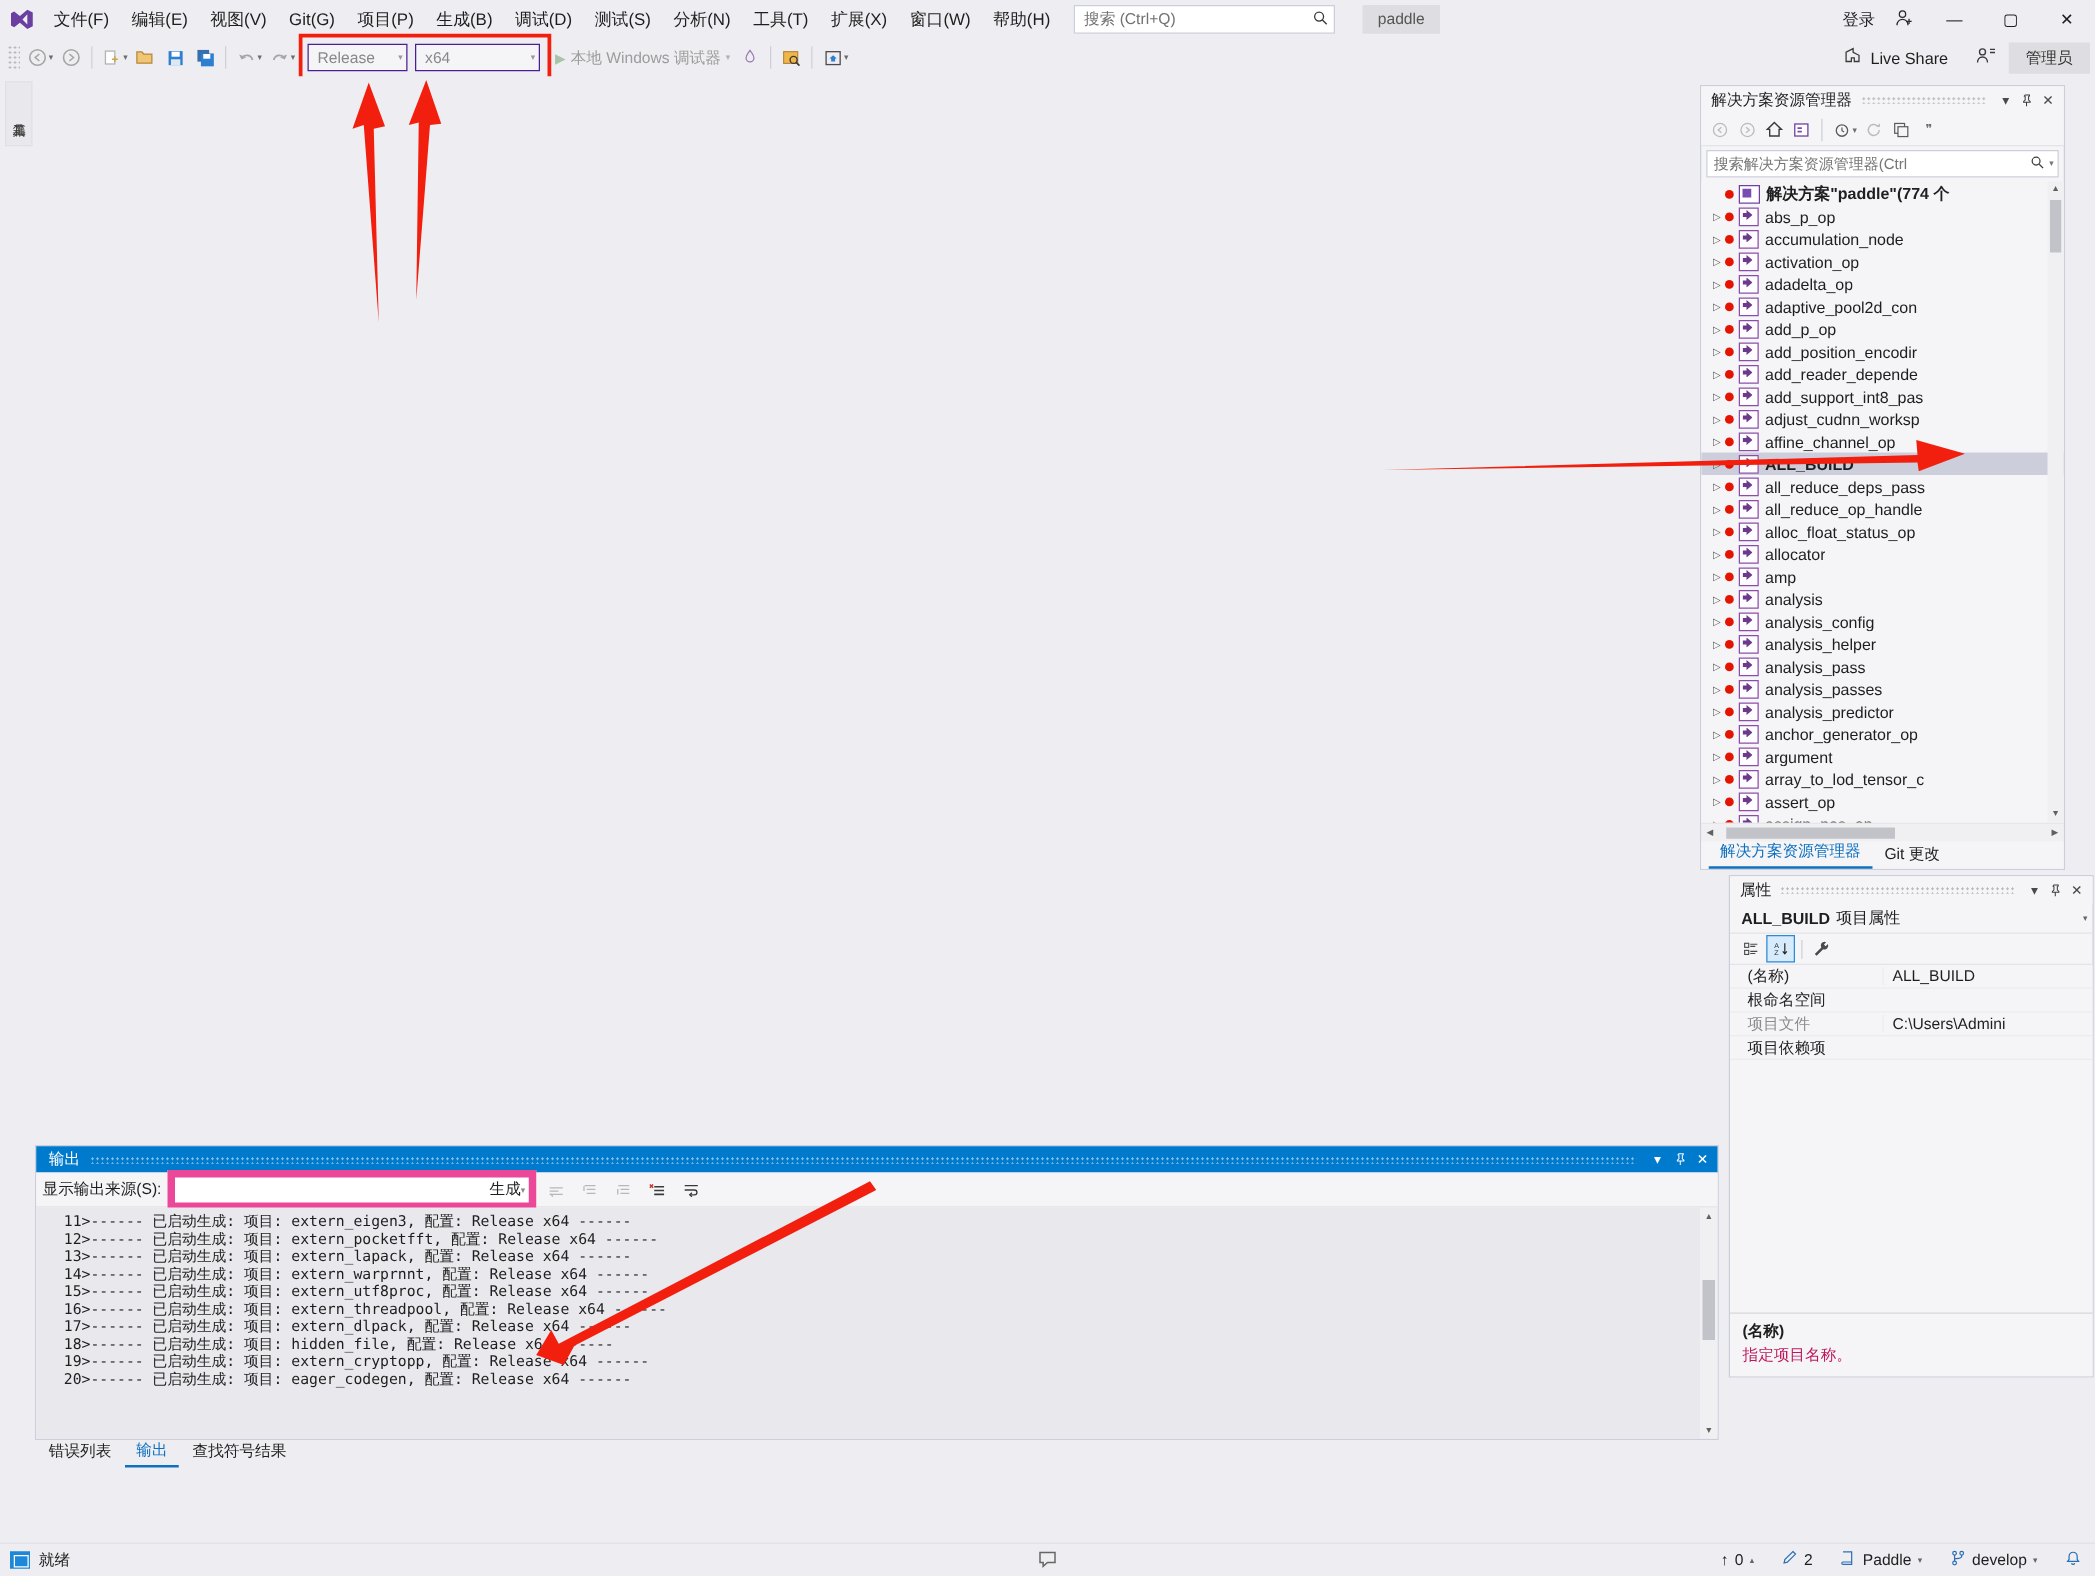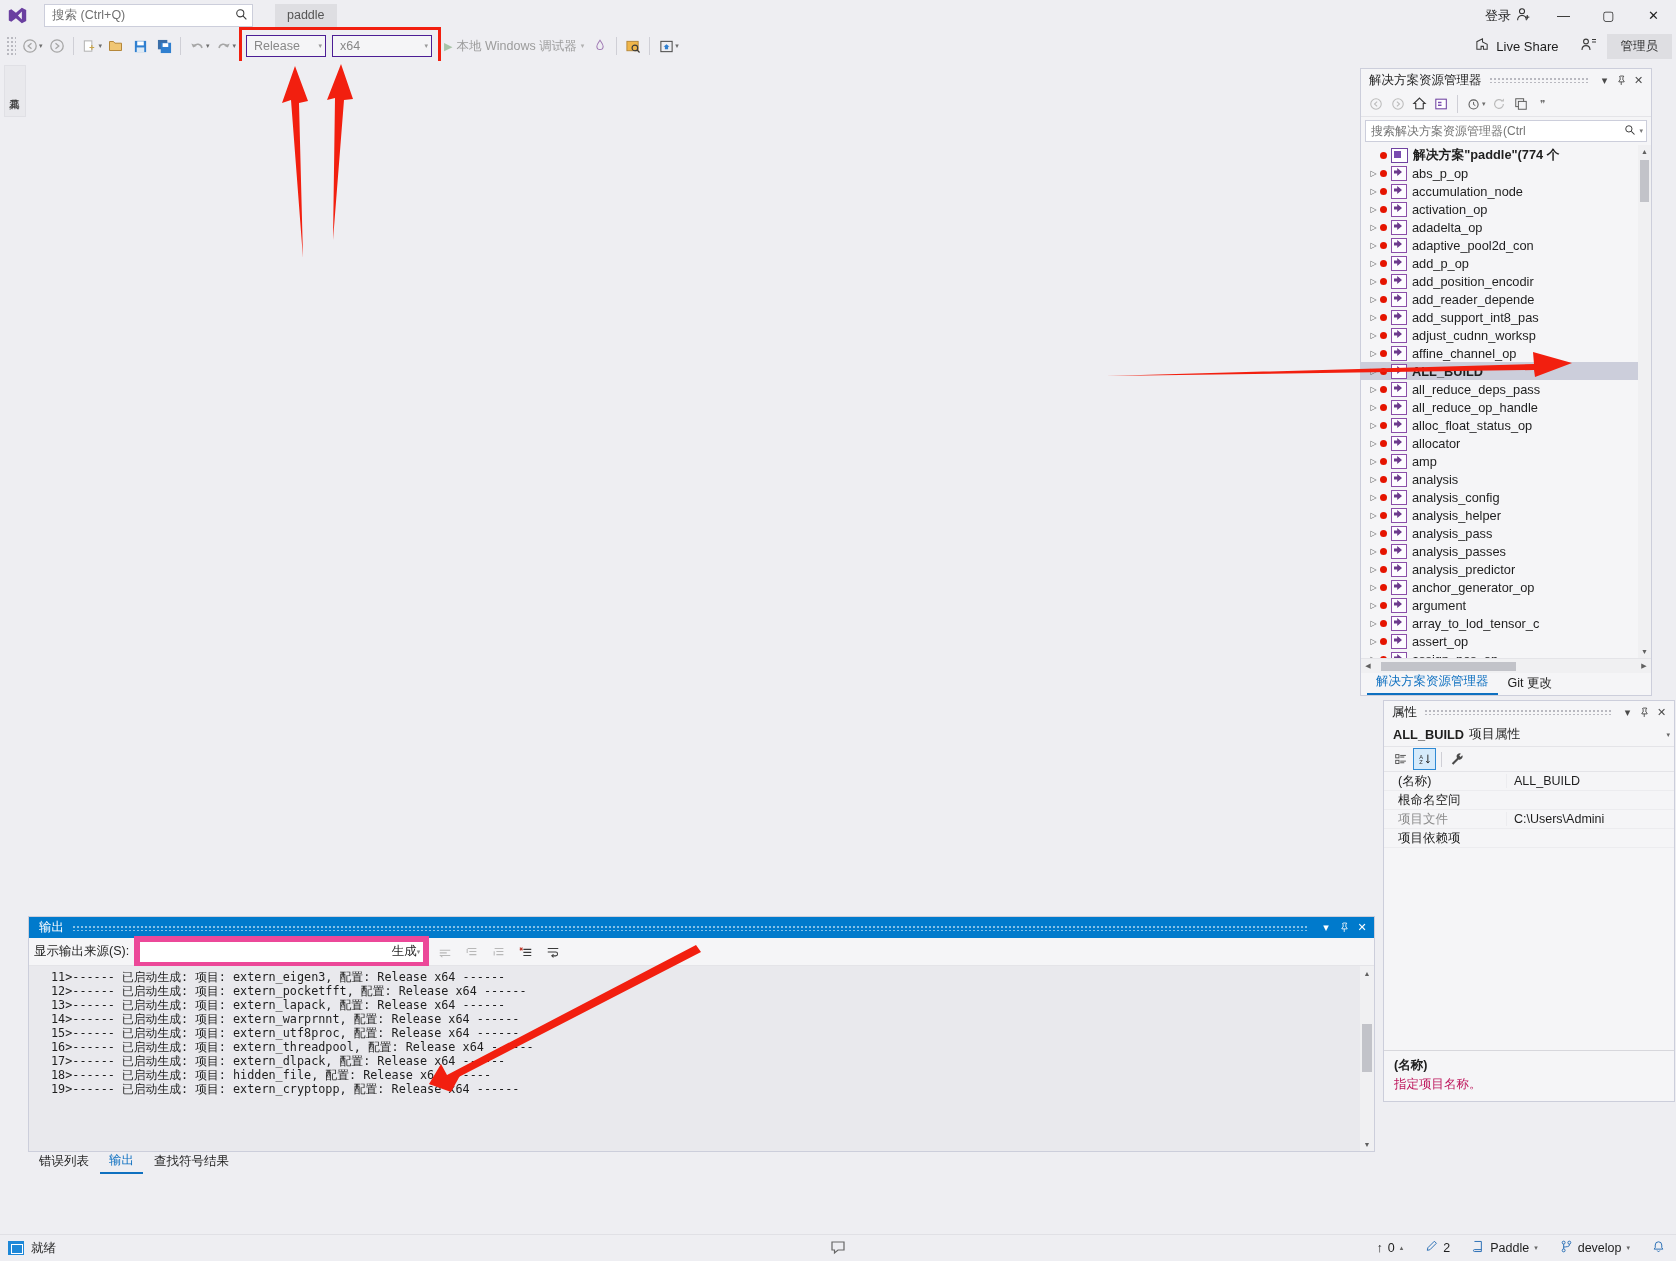--- a/index.html
+++ b/index.html
@@ -44,21 +44,21 @@
   .paddle-chip {
     margin-left: 22px;
     background: #dedee2; color: #555; font-size: 12.5px;
     padding: 3px 12px; height: 17px; line-height: 17px;
   }
   .tb-right {
     position: absolute; right: 0; top: 0;
     display: flex; align-items: center; height: 31px;
   }
   .signin {
-    display: flex; align-items: center; gap: 5px;
+    display: flex; align-items: center; gap: 16px;
     font-size: 13px; color: #1e1e1e; padding: 0 10px;
   }
   .win-btns { display: flex; }
   .win-btn {
     width: 45px; height: 30px; display: flex;
     align-items: center; justify-content: center;
     font-size: 13px; color: #1e1e1e;
   }
 
   
@@ -388,20 +388,35 @@
 <body>
 
 <div id="app">
 
   <div class="titlebar">
     <div class="vs-logo">
       <svg viewBox="0 0 24 24">
         <path d="M17.5 2.2 23 5v14l-5.5 2.8L10 15.5 4.2 20 1 18.3V5.7L4.2 4 10 8.5 17.5 2.2z
                  M17.5 6.8 12.6 12l4.9 5.2V6.8z M4.6 12l2.6-2.3 2.1 2.3-2.1 2.3L4.6 12z" fill="#6a3fa0"></path>
       </svg>
+    </div>
+    <div class="menu-items">
+      <div class="menu-item">文件(F)</div>
+      <div class="menu-item">编辑(E)</div>
+      <div class="menu-item">视图(V)</div>
+      <div class="menu-item">Git(G)</div>
+      <div class="menu-item">项目(P)</div>
+      <div class="menu-item">生成(B)</div>
+      <div class="menu-item">调试(D)</div>
+      <div class="menu-item">测试(S)</div>
+      <div class="menu-item">分析(N)</div>
+      <div class="menu-item">工具(T)</div>
+      <div class="menu-item">扩展(X)</div>
+      <div class="menu-item">窗口(W)</div>
+      <div class="menu-item">帮助(H)</div>
     </div>
 
     <div class="search-box">
       <div class="ph">搜索 (Ctrl+Q)</div>
       <div class="mag">
         <svg width="13" height="13" viewBox="0 0 16 16">
           <circle cx="6.5" cy="6.5" r="4.4" fill="none" stroke="#3a3a3a" stroke-width="1.3"></circle>
           <line x1="9.8" y1="9.8" x2="14" y2="14" stroke="#3a3a3a" stroke-width="1.4"></line>
         </svg>
       </div>
@@ -929,20 +944,21 @@
       <div id="out-lines">
           <div class="out-line">11&gt;------ 已启动生成: 项目: extern_eigen3, 配置: Release x64 ------</div>
           <div class="out-line">12&gt;------ 已启动生成: 项目: extern_pocketfft, 配置: Release x64 ------</div>
           <div class="out-line">13&gt;------ 已启动生成: 项目: extern_lapack, 配置: Release x64 ------</div>
           <div class="out-line">14&gt;------ 已启动生成: 项目: extern_warprnnt, 配置: Release x64 ------</div>
           <div class="out-line">15&gt;------ 已启动生成: 项目: extern_utf8proc, 配置: Release x64 ------</div>
           <div class="out-line">16&gt;------ 已启动生成: 项目: extern_threadpool, 配置: Release x64 ------</div>
           <div class="out-line">17&gt;------ 已启动生成: 项目: extern_dlpack, 配置: Release x64 ------</div>
           <div class="out-line">18&gt;------ 已启动生成: 项目: hidden_file, 配置: Release x64 ------</div>
           <div class="out-line">19&gt;------ 已启动生成: 项目: extern_cryptopp, 配置: Release x64 ------</div>
+          <div class="out-line">20&gt;------ 已启动生成: 项目: eager_codegen, 配置: Release x64 ------</div>
         </div>
       <div class="out-sb">
         <div class="a">▲</div>
         <div class="thumb"></div>
         <div class="a" style="position:absolute;bottom:0;left:0;right:0">▼</div>
       </div>
     </div>
   </div>
 
   <div class="out-tabs">

